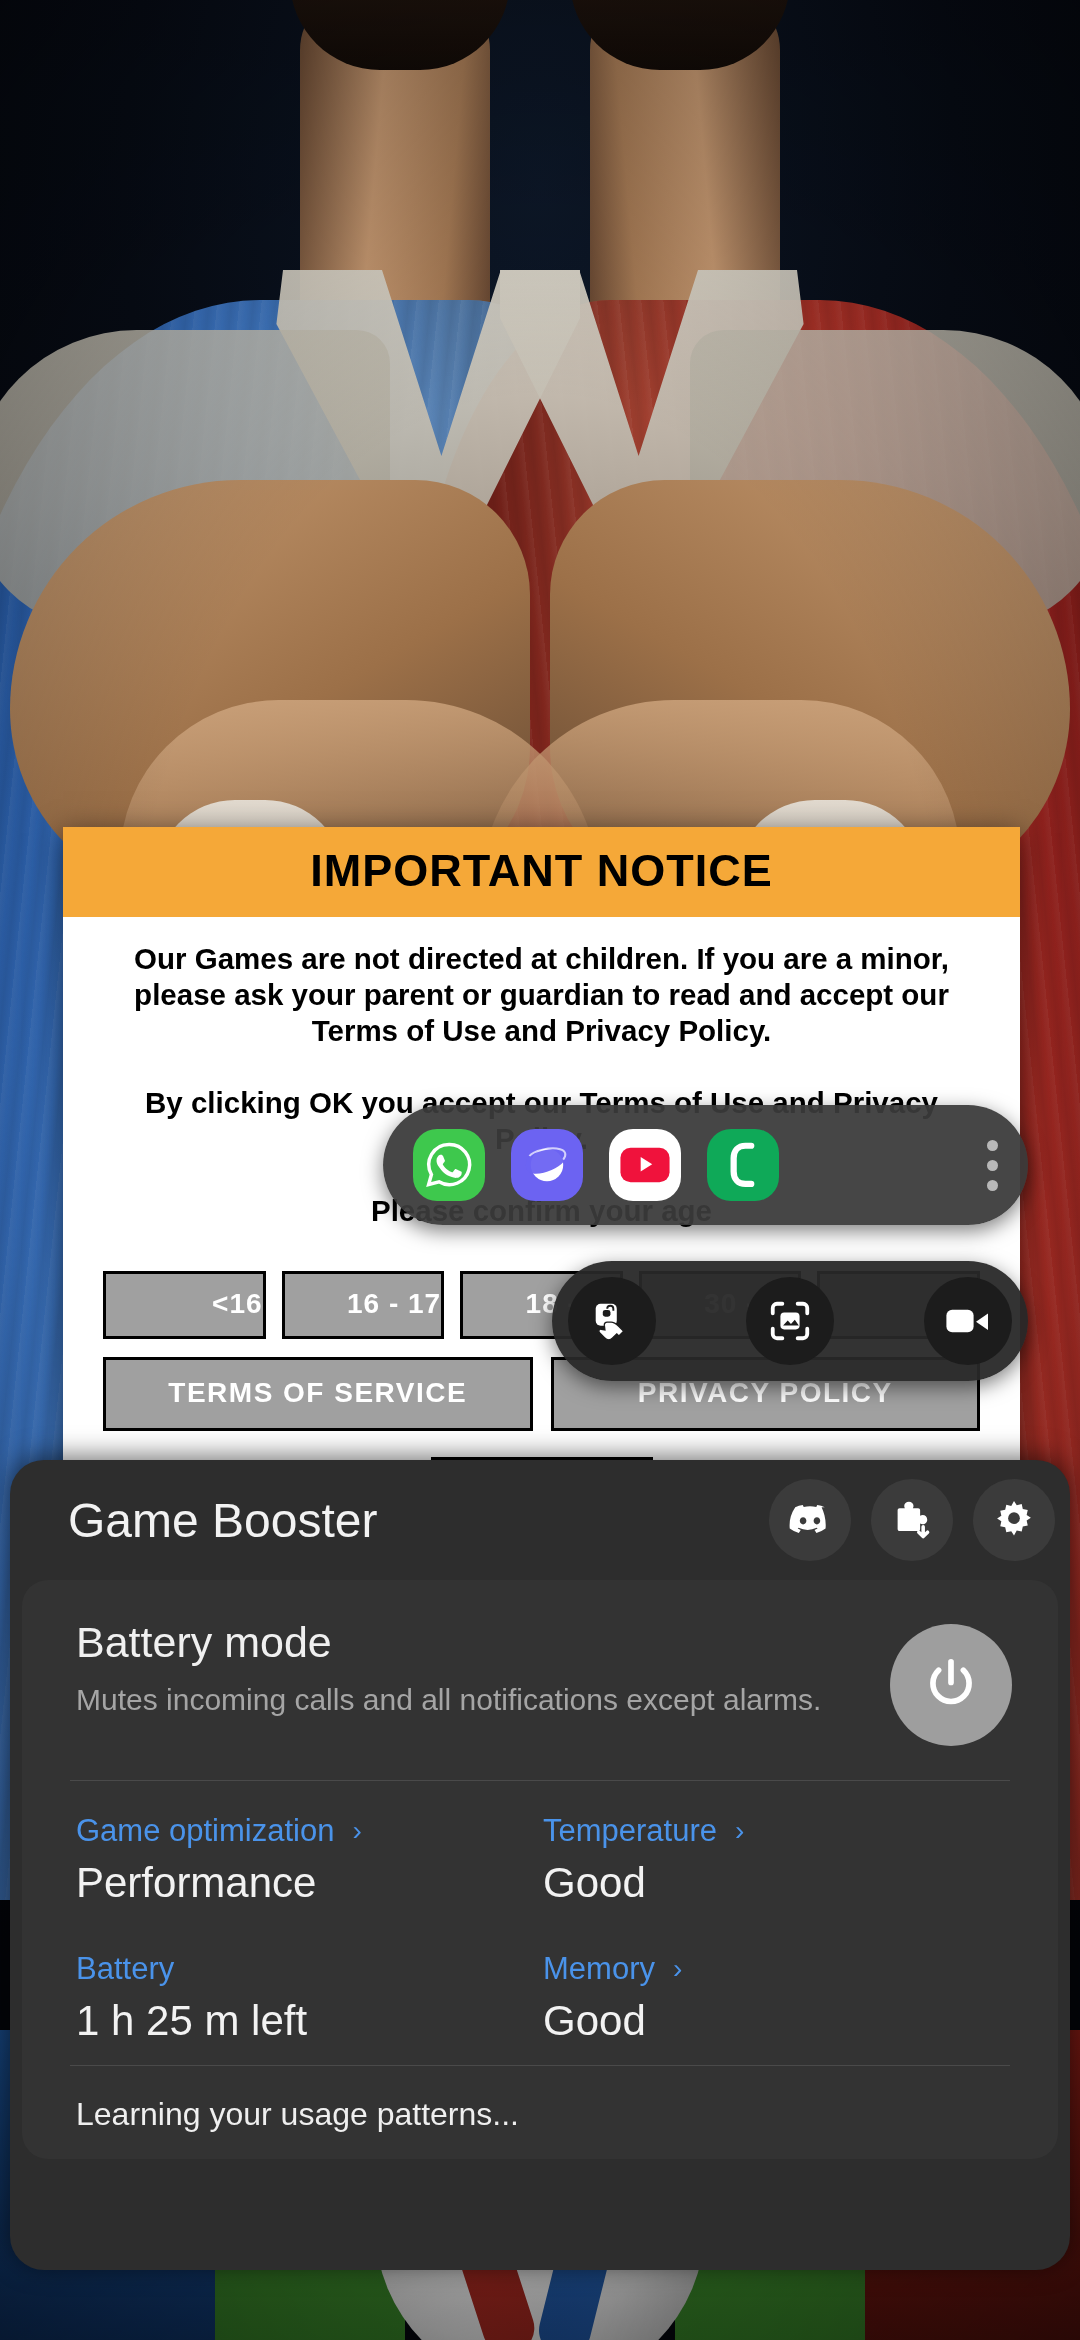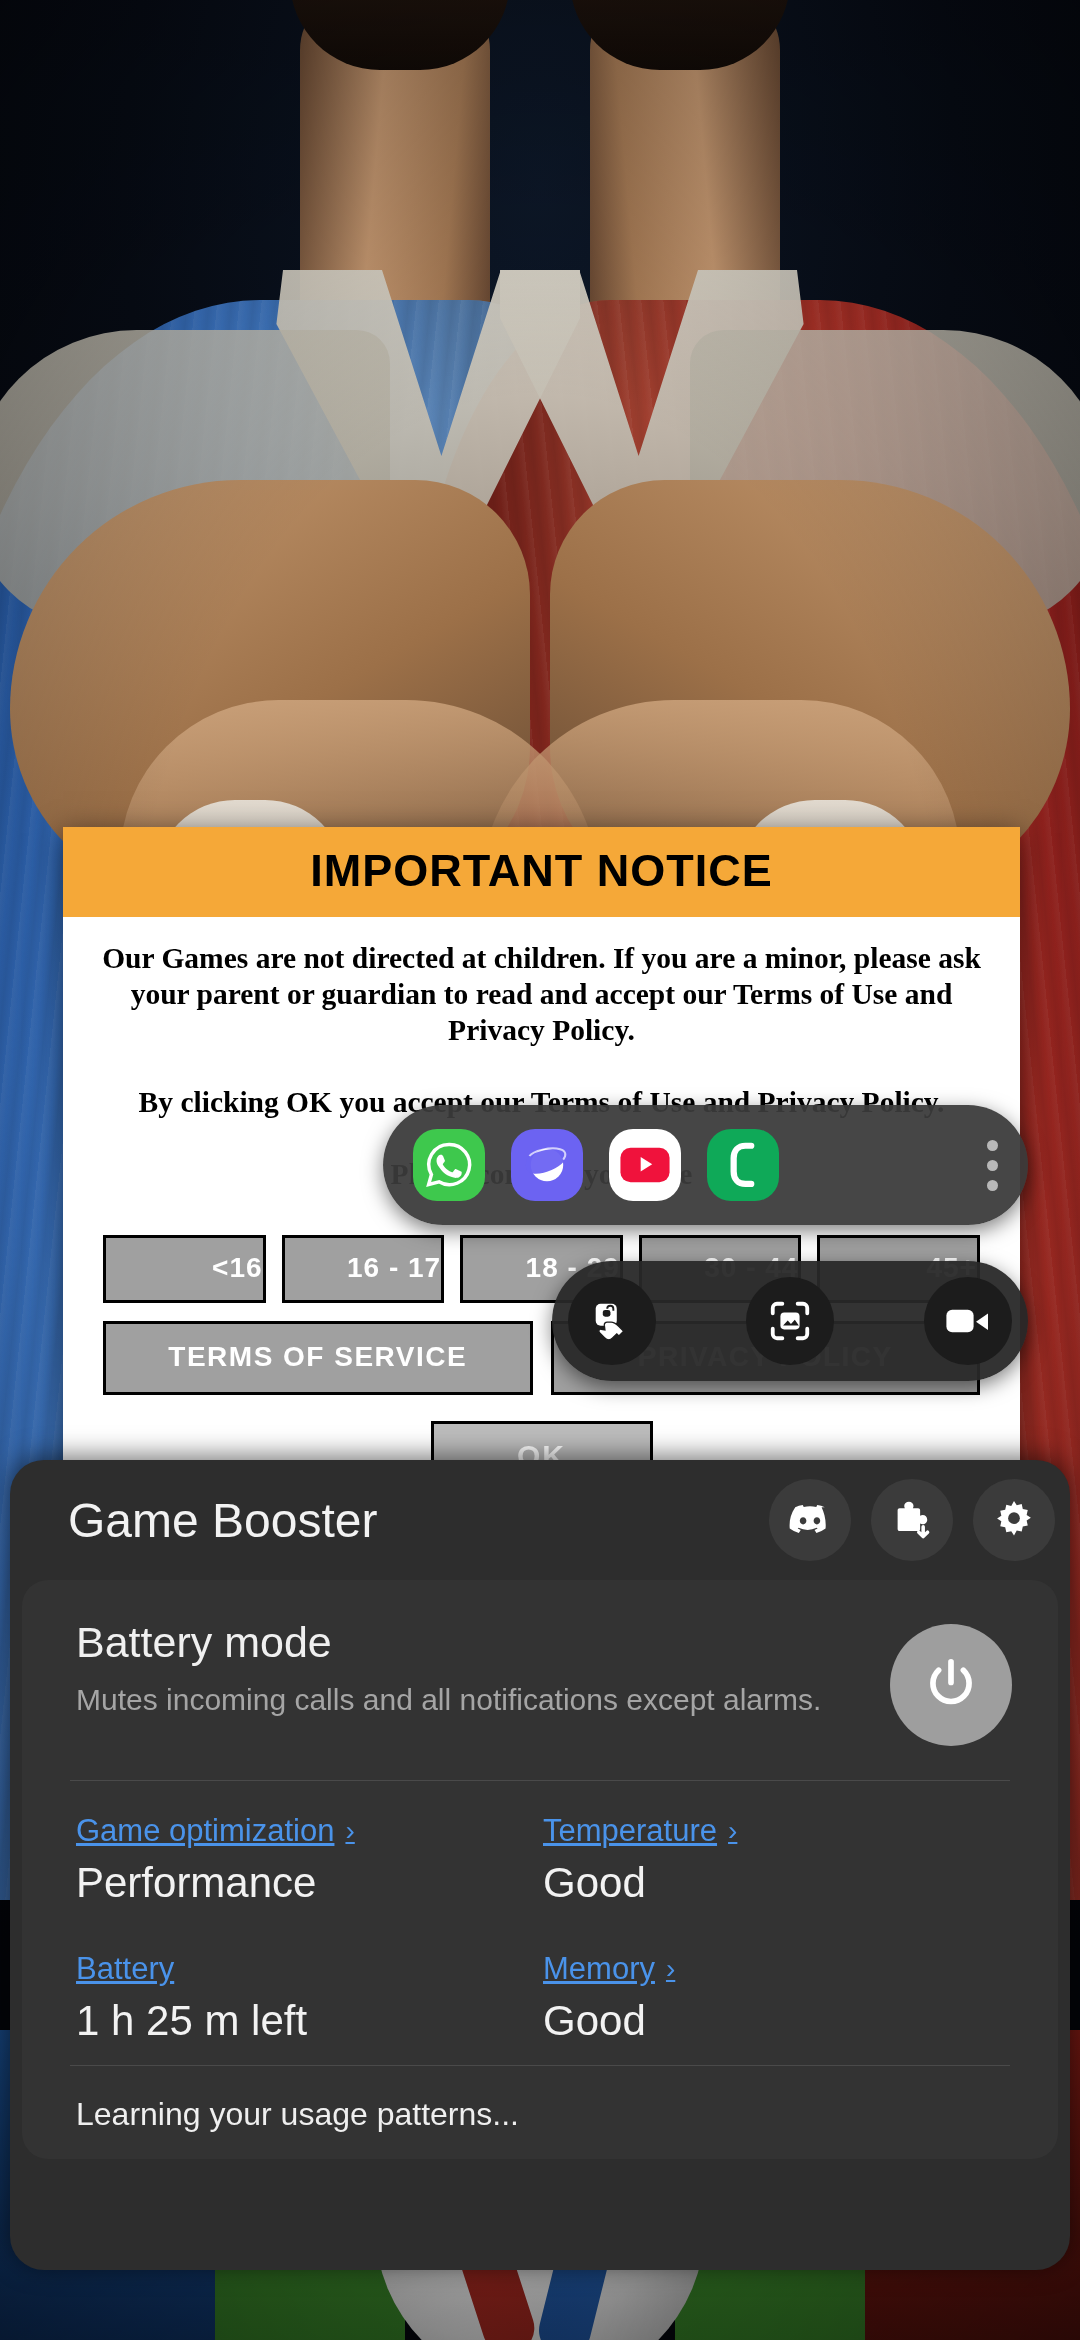--- a/index.html
+++ b/index.html
@@ -117,21 +117,21 @@
     box-shadow:0 6px 28px rgba(0,0,0,.55);
   }
   .dialog-header {
     background:#f5a838; text-align:center;
     padding:18px 16px 20px; font-size:45px; font-weight:bold;
     letter-spacing:1px; color:#000;
   }
   .dialog-body { padding:24px 34px 22px; }
   .dlg-p {
     text-align:center; font-weight:bold; font-size:29.5px;
-    line-height:1.22; color:#000;font-family:Liberation Serif, serif;
+    line-height:1.22; color:#000;
   }
   .dlg-p + .dlg-p { margin-top:36px; }
   .age-row {
     display:flex; gap:16px; margin-top:42px; padding:0 6px;
   }
   .age-btn {
     flex:1; background:#a0a0a0; border:3px solid #000;
     color:#fff; font-weight:bold; font-size:28px; letter-spacing:1px;
     text-align:right; padding:14px 0 16px;
   }
@@ -205,21 +205,21 @@
     width:122px; height:122px; border-radius:50%; background:#9e9e9e;
     display:flex; align-items:center; justify-content:center; flex:none;
     margin-top:6px;
   }
   .divider { height:1px; background:#4a4a4a; margin:0 48px; }
   .stat-grid {
     display:grid; grid-template-columns:1fr 1fr;
     row-gap:44px; padding:32px 48px 20px 54px;
   }
   .stat-label {
-    color:#4a93ea; font-size:31px; display:flex; align-items:center; gap:11px;text-decoration:underline;
+    color:#4a93ea; font-size:31px; display:flex; align-items:center; gap:18px;
   }
   .chev { font-size:28px; line-height:1; color:#4a93ea; }
   .stat-value { color:#f2f2f2; font-size:42px; margin-top:10px; }
   .footer-note { color:#efefef; font-size:32px; padding:30px 0 0 54px; }
 </style>
 </head>
 <body>
 
 <div id="screen">
 

